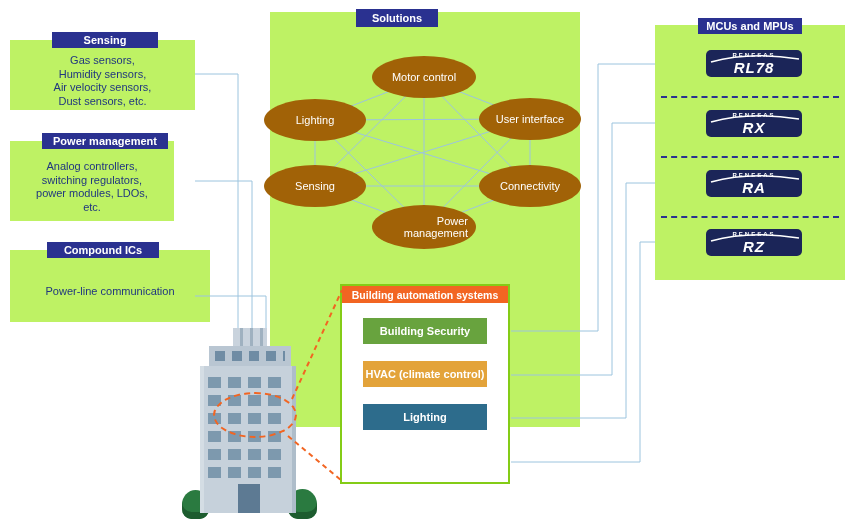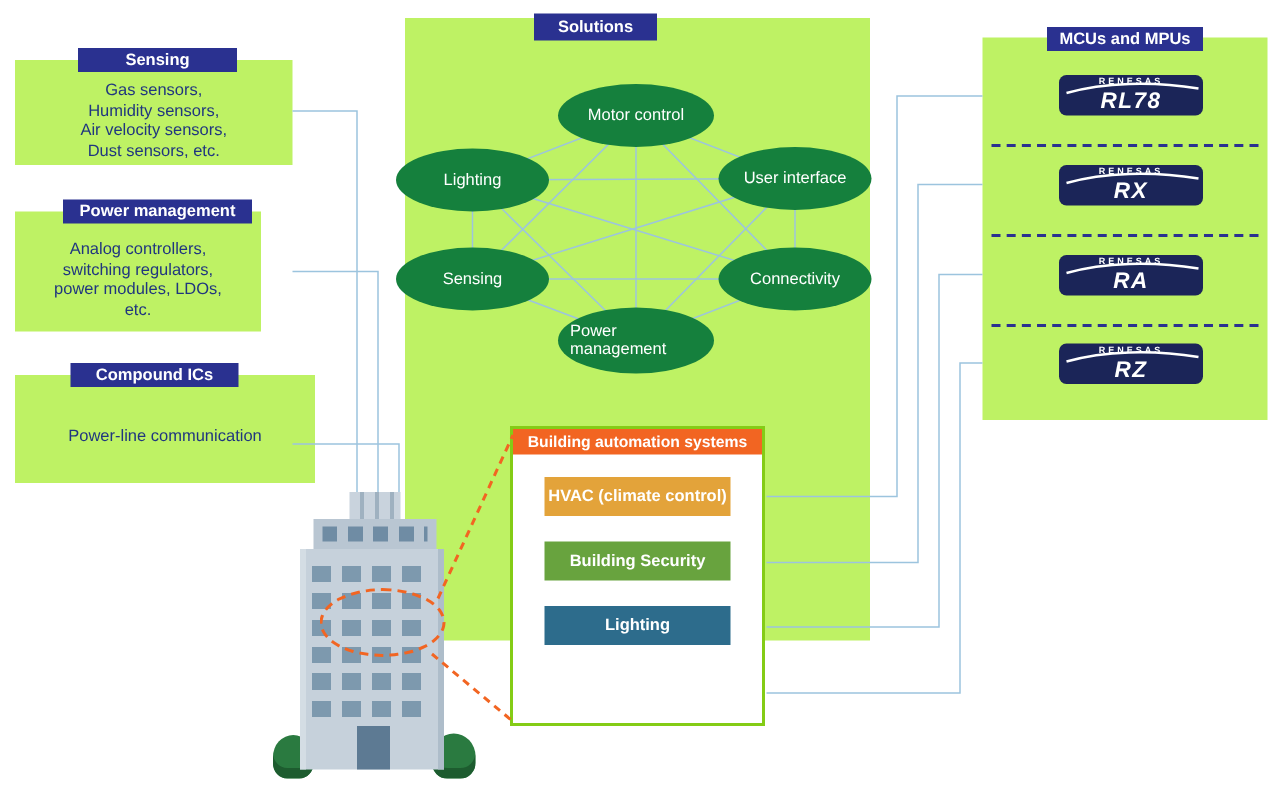--- a/index.html
+++ b/index.html
@@ -27,22 +27,22 @@
   .lh2{left:47px;top:242px;width:112px;height:16px}
   .rh{left:698px;top:18px;width:104px;height:16px}
 
   
   .lines{left:0;top:0;z-index:2}
   .overlay{left:0;top:0;z-index:6;pointer-events:none}
   .mesh line,.conn polyline{stroke:#9cc4de;stroke-width:1;fill:none}
   .dashred{stroke:#f26522;stroke-width:2;stroke-dasharray:5 4;fill:none}
 
   
-  .node{background:#15803d;border-radius:50%;color:#fff;font-size:11px;line-height:12px;
-        display:flex;align-items:center;justify-content:center;text-align:left;z-index:3;padding:2px 8px}
+  .node{background:#a16207;border-radius:50%;color:#fff;font-size:11px;line-height:12px;
+        display:flex;align-items:center;justify-content:center;text-align:right;z-index:3;padding:2px 8px}
   .n0{left:372px;top:56px;width:104px;height:42px}
   .n1{left:264px;top:99px;width:102px;height:42px}
   .n2{left:479px;top:98px;width:102px;height:42px}
   .n3{left:264px;top:165px;width:102px;height:42px}
   .n4{left:479px;top:165px;width:102px;height:42px}
   .n5{left:372px;top:205px;width:104px;height:44px}
 
   
   .bas-box{left:340px;top:284px;width:170px;height:200px;background:#fff;
            border:2px solid #84cc16;z-index:5}
@@ -205,22 +205,22 @@
     <div class="upper-windows"></div>
   </div>
   <div class="bbody"></div>
   <div class="bwindows"></div>
   <div class="door"></div>
 </div>
 
 <div class="abs bas-box">
   <div class="bas-hdr">Building automation systems</div>
   <div class="bas-body">
+    <div class="sys-btn sec">Building Security</div>
     <div class="sys-btn hvac">HVAC (climate control)</div>
-    <div class="sys-btn sec">Building Security</div>
     <div class="sys-btn light">Lighting</div>
   </div>
 </div>
 
 <div class="abs zoom-ellipse"></div>
 <svg class="abs overlay" width="850" height="531">
   <line class="dashred" x1="292" y1="399" x2="342" y2="290"></line>
   <line class="dashred" x1="288" y1="436" x2="342" y2="481"></line>
 </svg>
 

